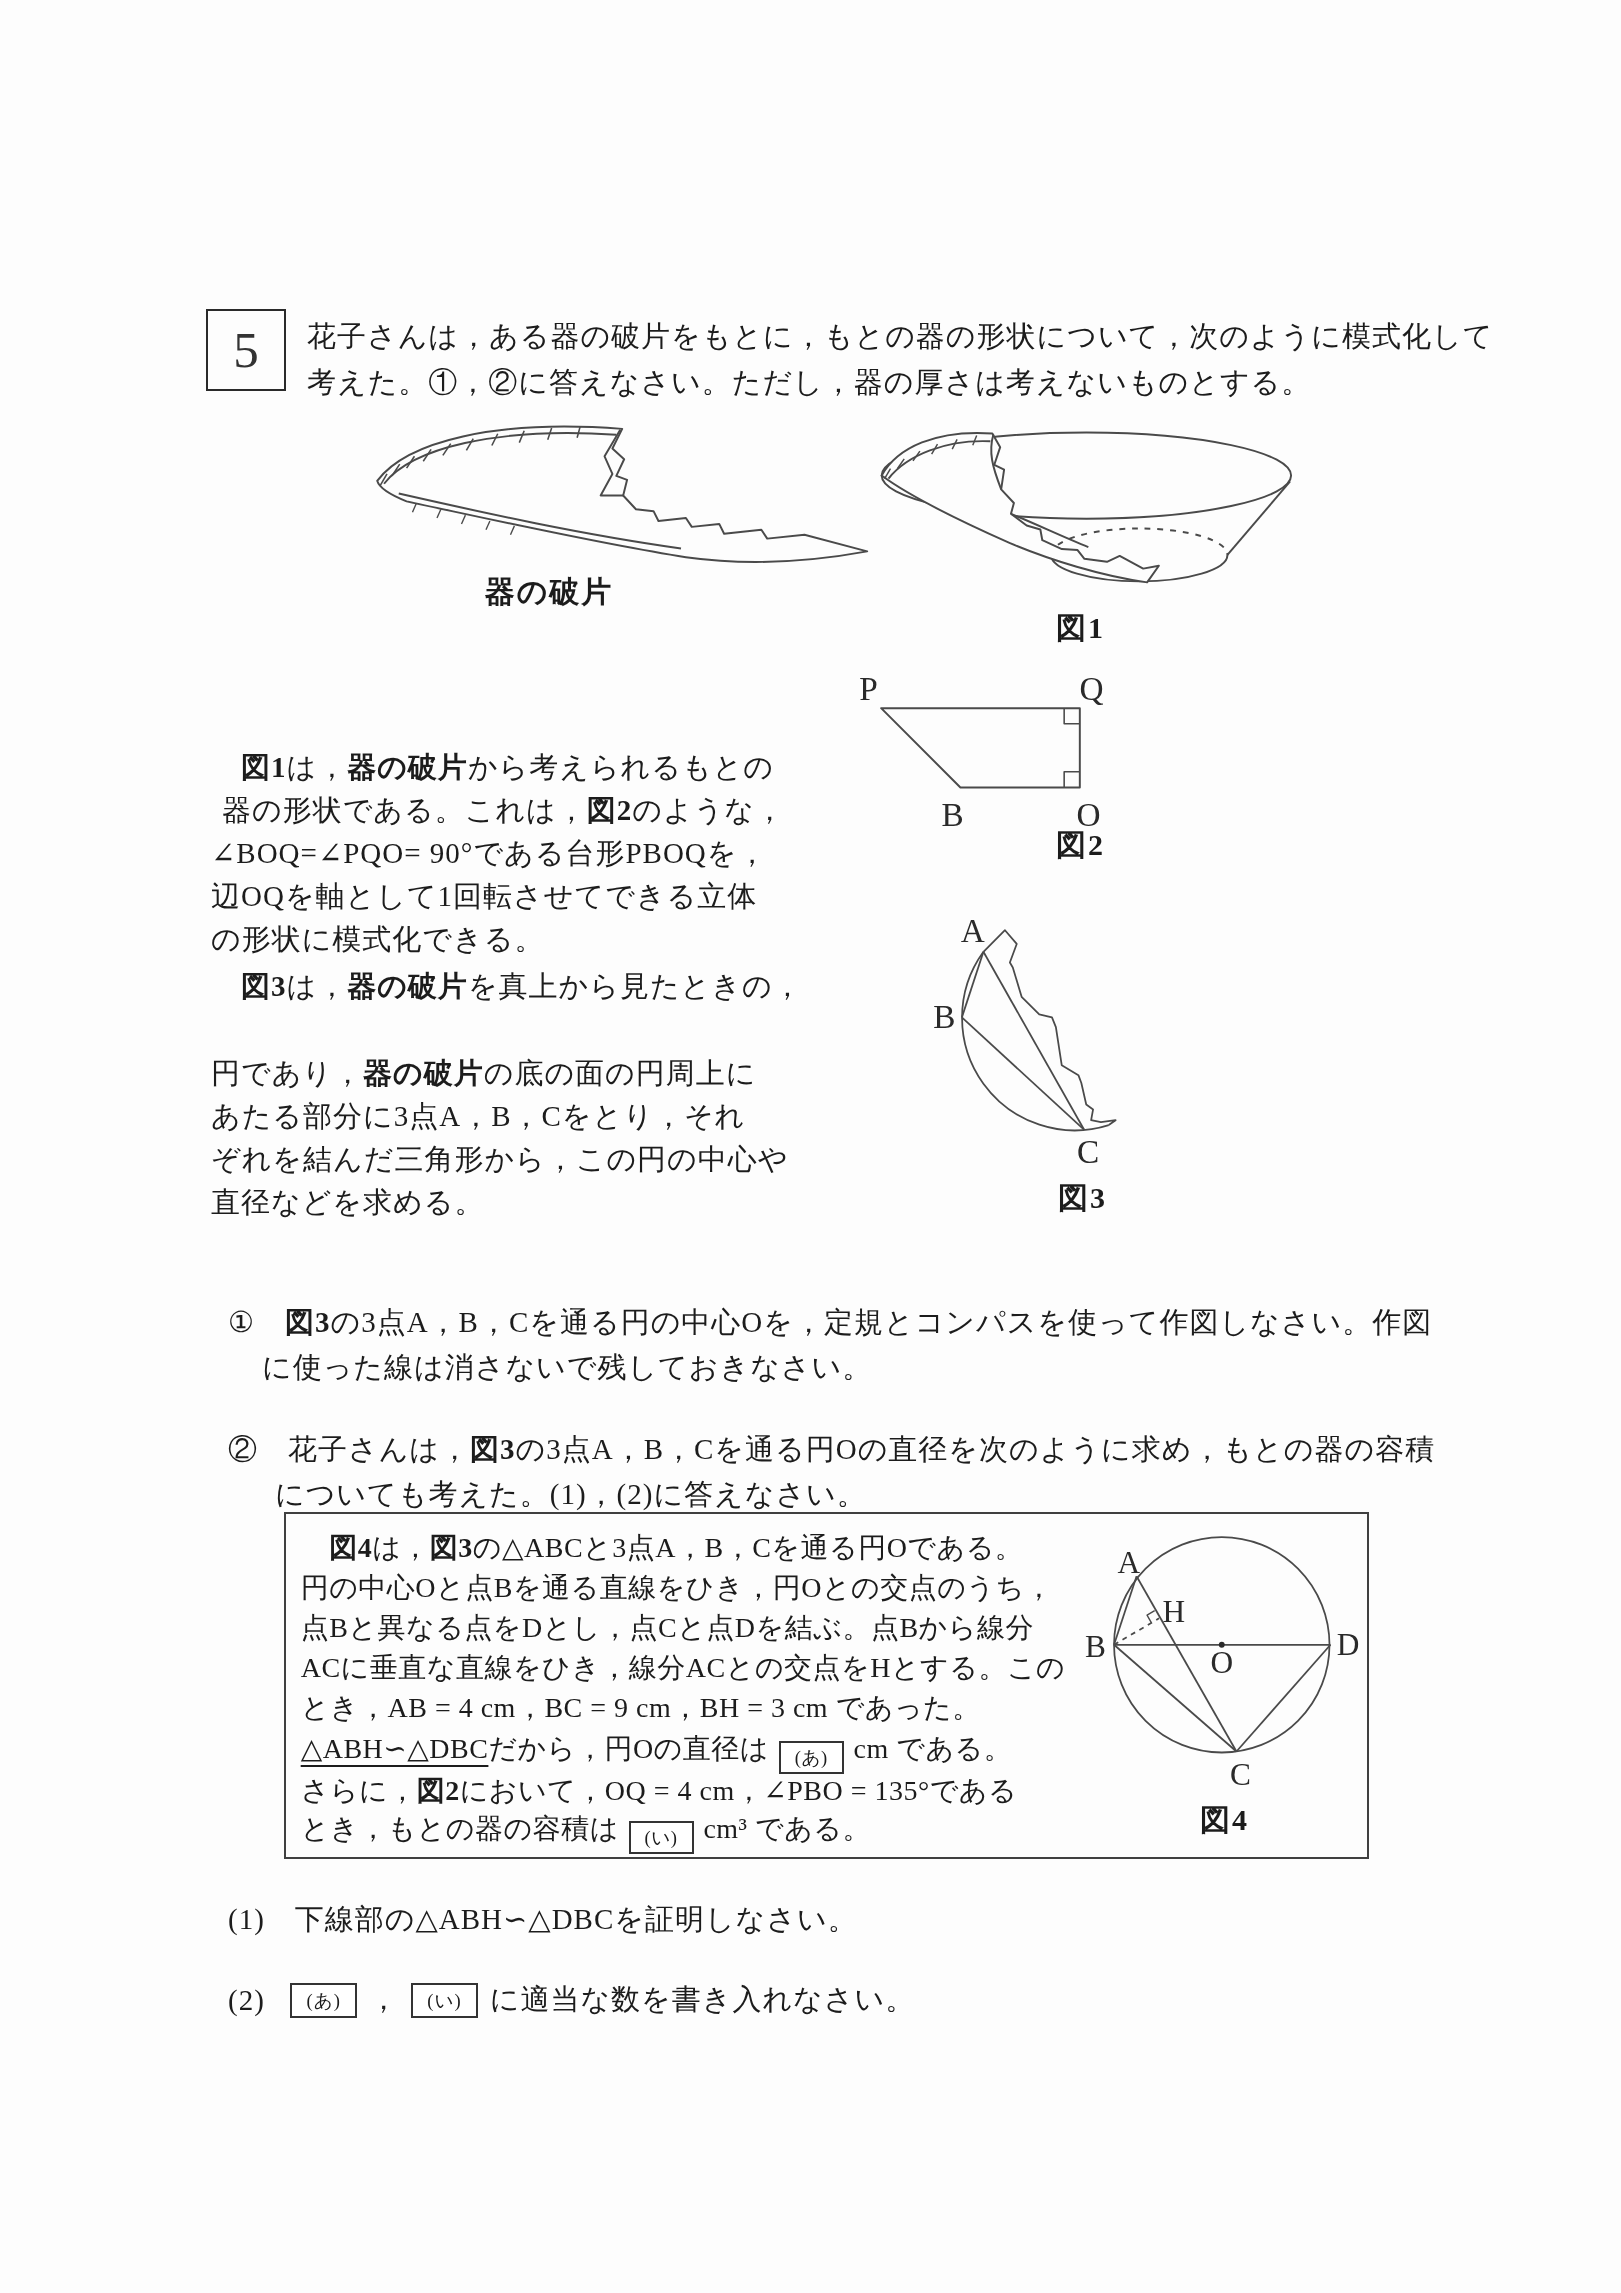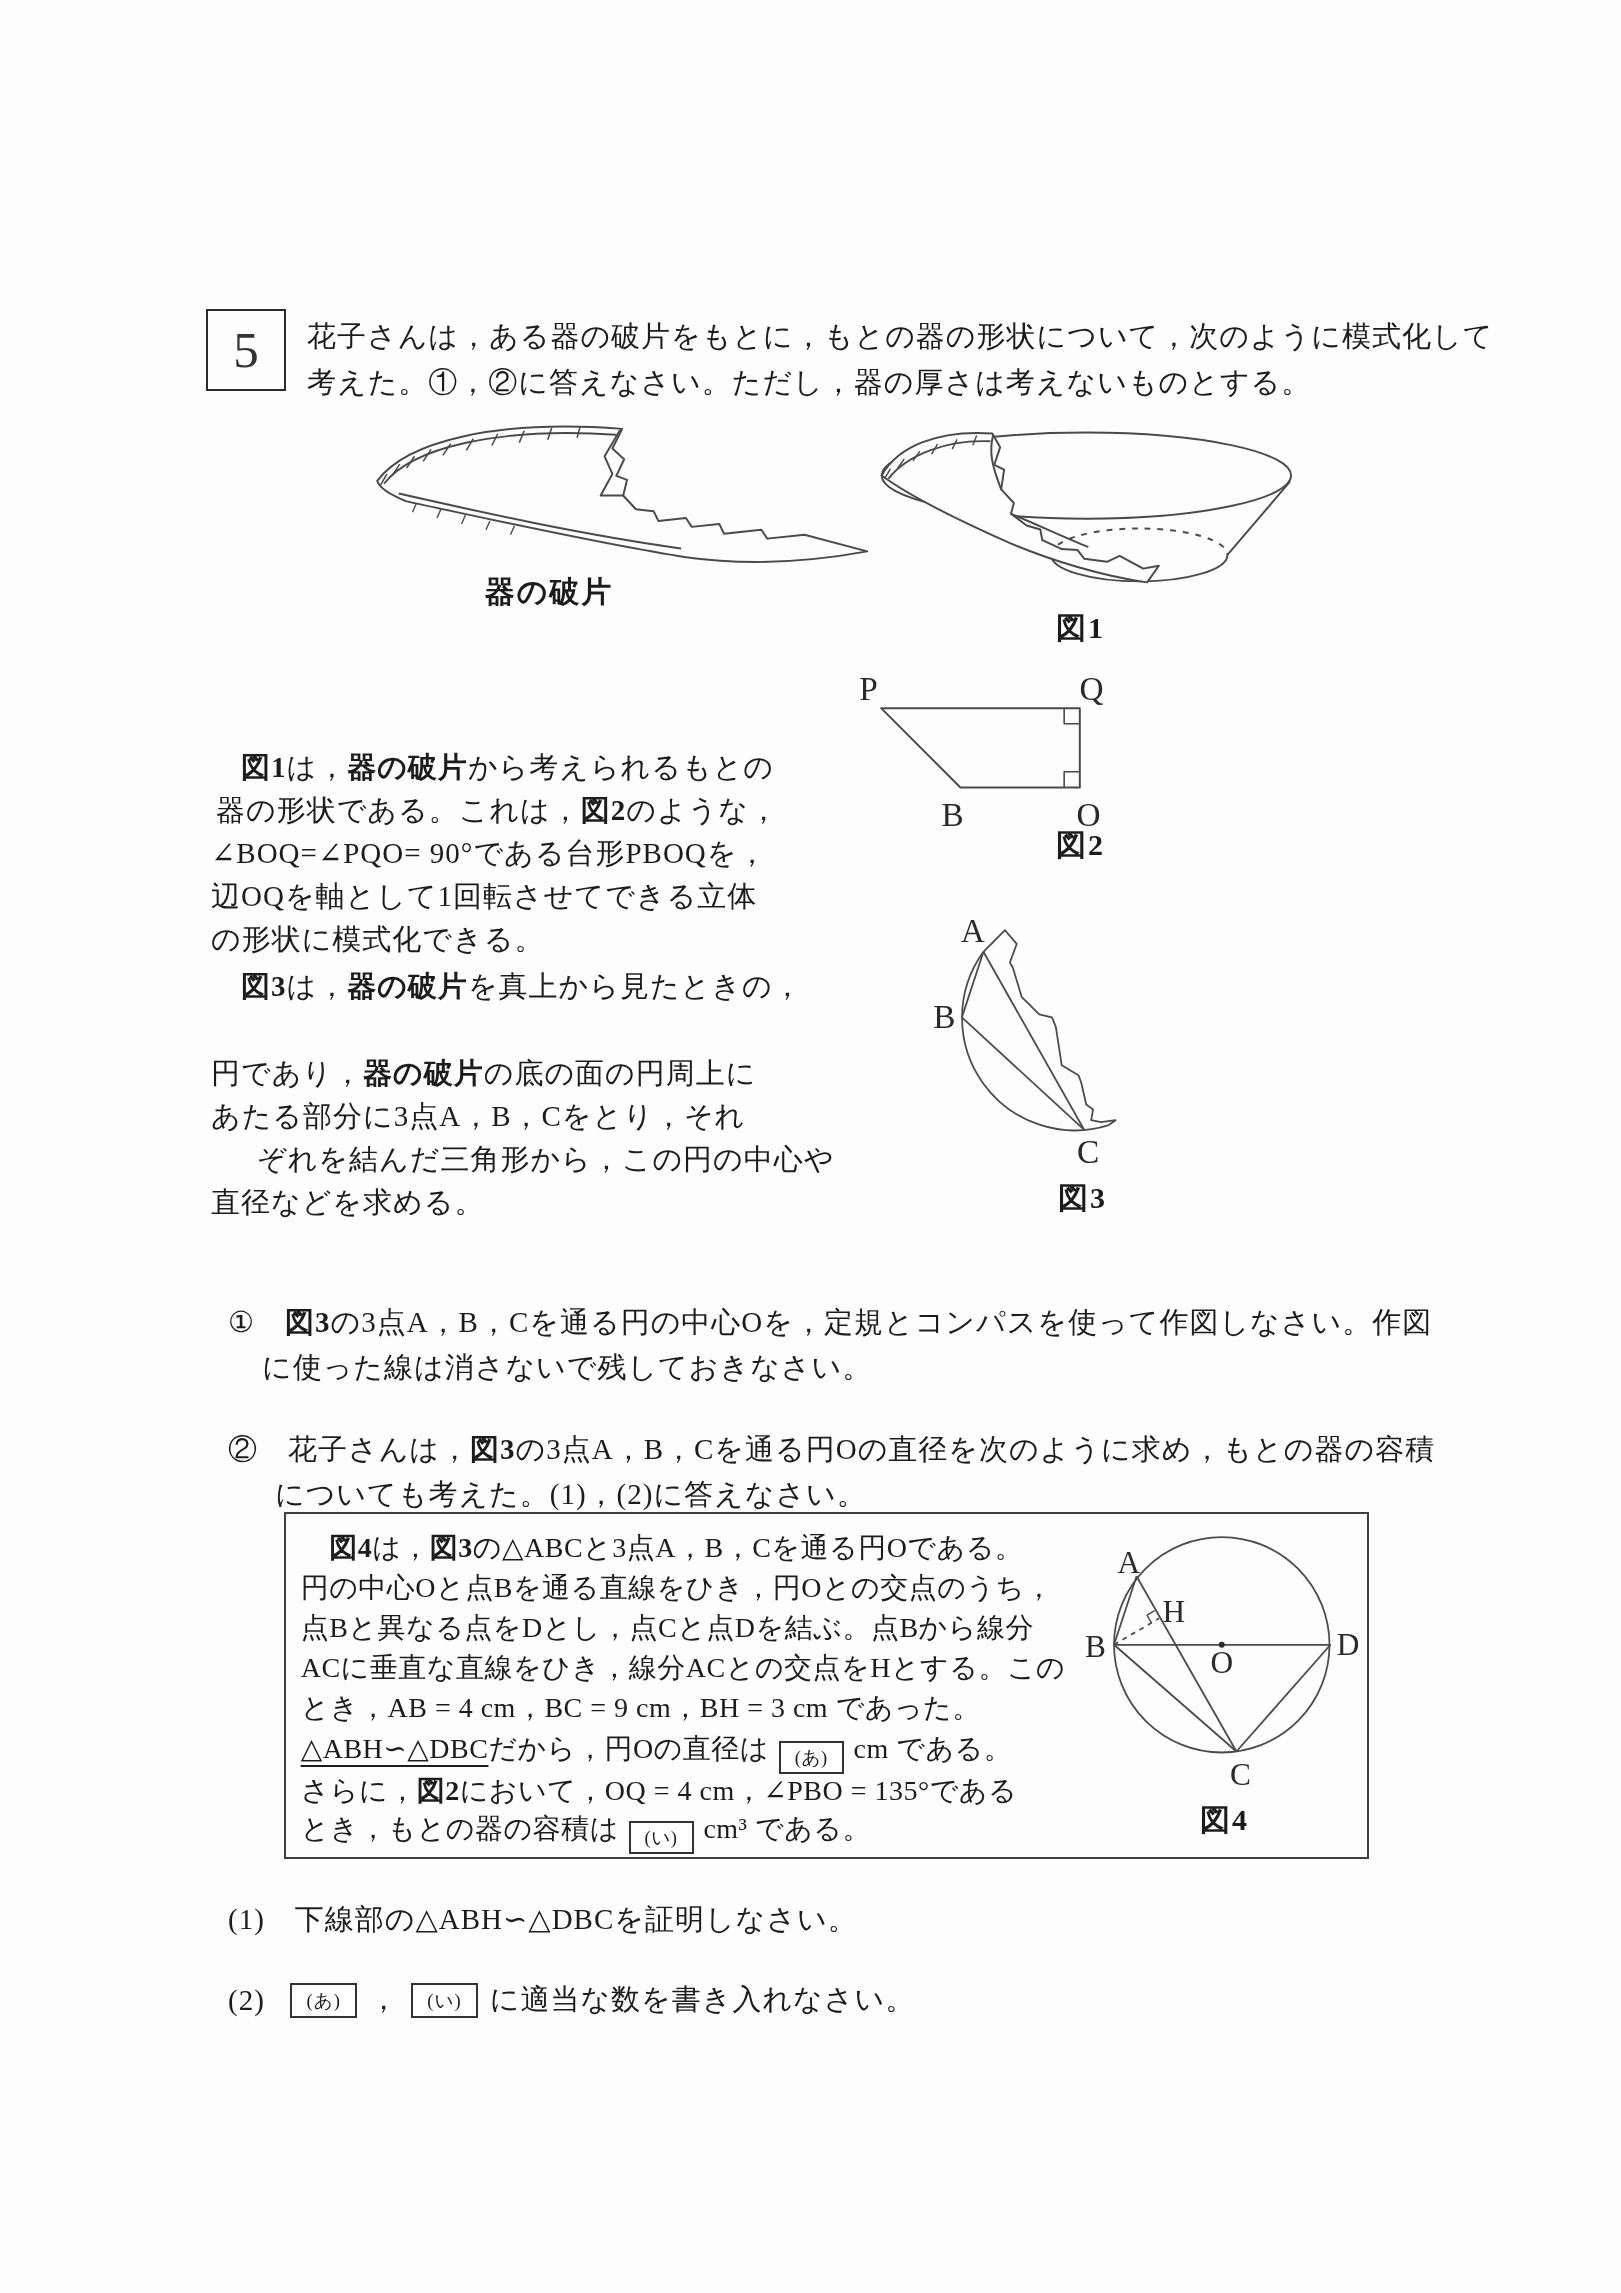--- a/index.html
+++ b/index.html
@@ -99,28 +99,28 @@
       <path stroke-width="1.6" d="M228,133 L228,117 L244,117"></path>
     </g>
     <text x="28" y="44" font-size="34" text-anchor="middle">P</text>
     <text x="256" y="44" font-size="34" text-anchor="middle">Q</text>
     <text x="114" y="172" font-size="34" text-anchor="middle">B</text>
     <text x="253" y="172" font-size="34" text-anchor="middle">O</text>
   </svg>
   <div class="caption" style="left:1019px;top:825px;width:123px;">図2</div>
 
   <div class="line" style="left:211px;top:749px;"><span>　</span><span class="bd">図1</span><span>は，</span><span class="bd">器の破片</span><span>から考えられるもとの</span></div>
-  <div class="line" style="left:216px;top:792px;"><span>器の形状である。これは，</span><span class="bd">図2</span><span>のような，</span></div>
+  <div class="line" style="left:222px;top:792px;"><span>器の形状である。これは，</span><span class="bd">図2</span><span>のような，</span></div>
   <div class="line" style="left:211px;top:835px;"><span>∠BOQ=∠PQO= 90°である台形PBOQを，</span></div>
   <div class="line" style="left:211px;top:878px;"><span>辺OQを軸として1回転させてできる立体</span></div>
   <div class="line" style="left:211px;top:921px;"><span>の形状に模式化できる。</span></div>
   <div class="line" style="left:211px;top:968px;"><span>　</span><span class="bd">図3</span><span>は，</span><span class="bd">器の破片</span><span>を真上から見たときの，</span></div>
   <div class="line" style="left:211px;top:1055px;"><span>円であり，</span><span class="bd">器の破片</span><span>の底の面の円周上に</span></div>
   <div class="line" style="left:211px;top:1098px;"><span>あたる部分に3点A，B，Cをとり，それ</span></div>
-  <div class="line" style="left:211px;top:1141px;margin-left:46px;"><span>ぞれを結んだ三角形から，この円の中心や</span></div>
+  <div class="line" style="left:211px;top:1141px;"><span>ぞれを結んだ三角形から，この円の中心や</span></div>
   <div class="line" style="left:211px;top:1184px;"><span>直径などを求める。</span></div>
 
   <svg style="left:863px;top:887px;" width="328" height="343" viewBox="0 0 335 350">
     <g stroke="#4a4a4a" stroke-width="1.8" fill="none" stroke-linejoin="round">
       <path d="M123,66 A115,115 0 0 0 251,243"></path>
       <path d="M123,66 L145,44 L157,58 L150,77 L153,82 L162,112 L180,130 L193,133 L197,143 L203,182 L220,192 L223,200 L228,222 L235,227 L233,238 L243,240 L258,238 L251,243"></path>
       <line x1="123" y1="66" x2="101" y2="133"></line>
       <line x1="123" y1="66" x2="226" y2="248"></line>
       <line x1="101" y1="133" x2="226" y2="248"></line>
     </g>

